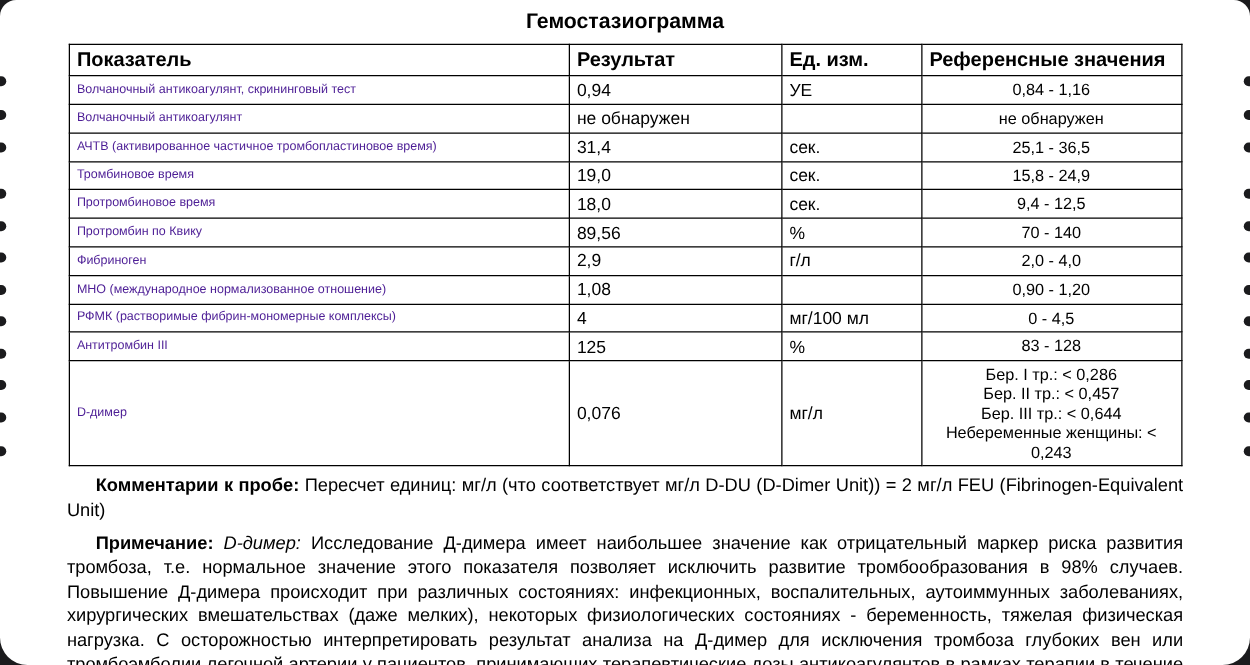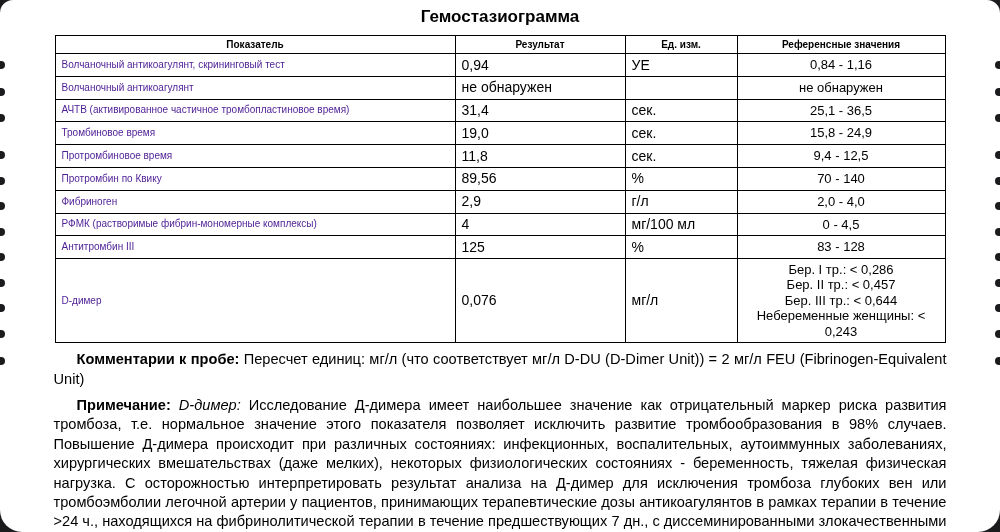--- a/index.html
+++ b/index.html
@@ -30,23 +30,23 @@
     border-collapse:collapse;
     table-layout:fixed;
   }
   table.hemo th, table.hemo td{
     border:1.5px solid #000;
     padding:2.5px 6px;
     vertical-align:middle;
     line-height:1.2;
   }
   table.hemo th{
-    font-size:10px;
+    font-size:16px;
     font-weight:bold;
-    text-align:center;
+    text-align:left;
     color:#000;
   }
   td.ind{
     color:#4c1d95;
     font-size:10px;
     text-align:left;
   }
   td.ctr{
     font-size:14px;
     text-align:left;
@@ -134,35 +134,41 @@
         <td class="ref">25,1 - 36,5</td>
       </tr>
       <tr>
         <td class="ind">Тромбиновое время</td>
         <td class="ctr">19,0</td>
         <td class="ctr">сек.</td>
         <td class="ref">15,8 - 24,9</td>
       </tr>
       <tr>
         <td class="ind">Протромбиновое время</td>
-        <td class="ctr">11,8</td>
+        <td class="ctr">18,0</td>
         <td class="ctr">сек.</td>
         <td class="ref">9,4 - 12,5</td>
       </tr>
       <tr>
         <td class="ind">Протромбин по Квику</td>
         <td class="ctr">89,56</td>
         <td class="ctr">%</td>
         <td class="ref">70 - 140</td>
       </tr>
       <tr>
         <td class="ind">Фибриноген</td>
         <td class="ctr">2,9</td>
         <td class="ctr">г/л</td>
         <td class="ref">2,0 - 4,0</td>
+      </tr>
+      <tr>
+        <td class="ind">МНО (международное нормализованное отношение)</td>
+        <td class="ctr">1,08</td>
+        <td class="ctr"></td>
+        <td class="ref">0,90 - 1,20</td>
       </tr>
       <tr>
         <td class="ind">РФМК (растворимые фибрин-мономерные комплексы)</td>
         <td class="ctr">4</td>
         <td class="ctr">мг/100 мл</td>
         <td class="ref">0 - 4,5</td>
       </tr>
       <tr>
         <td class="ind">Антитромбин III</td>
         <td class="ctr">125</td>

